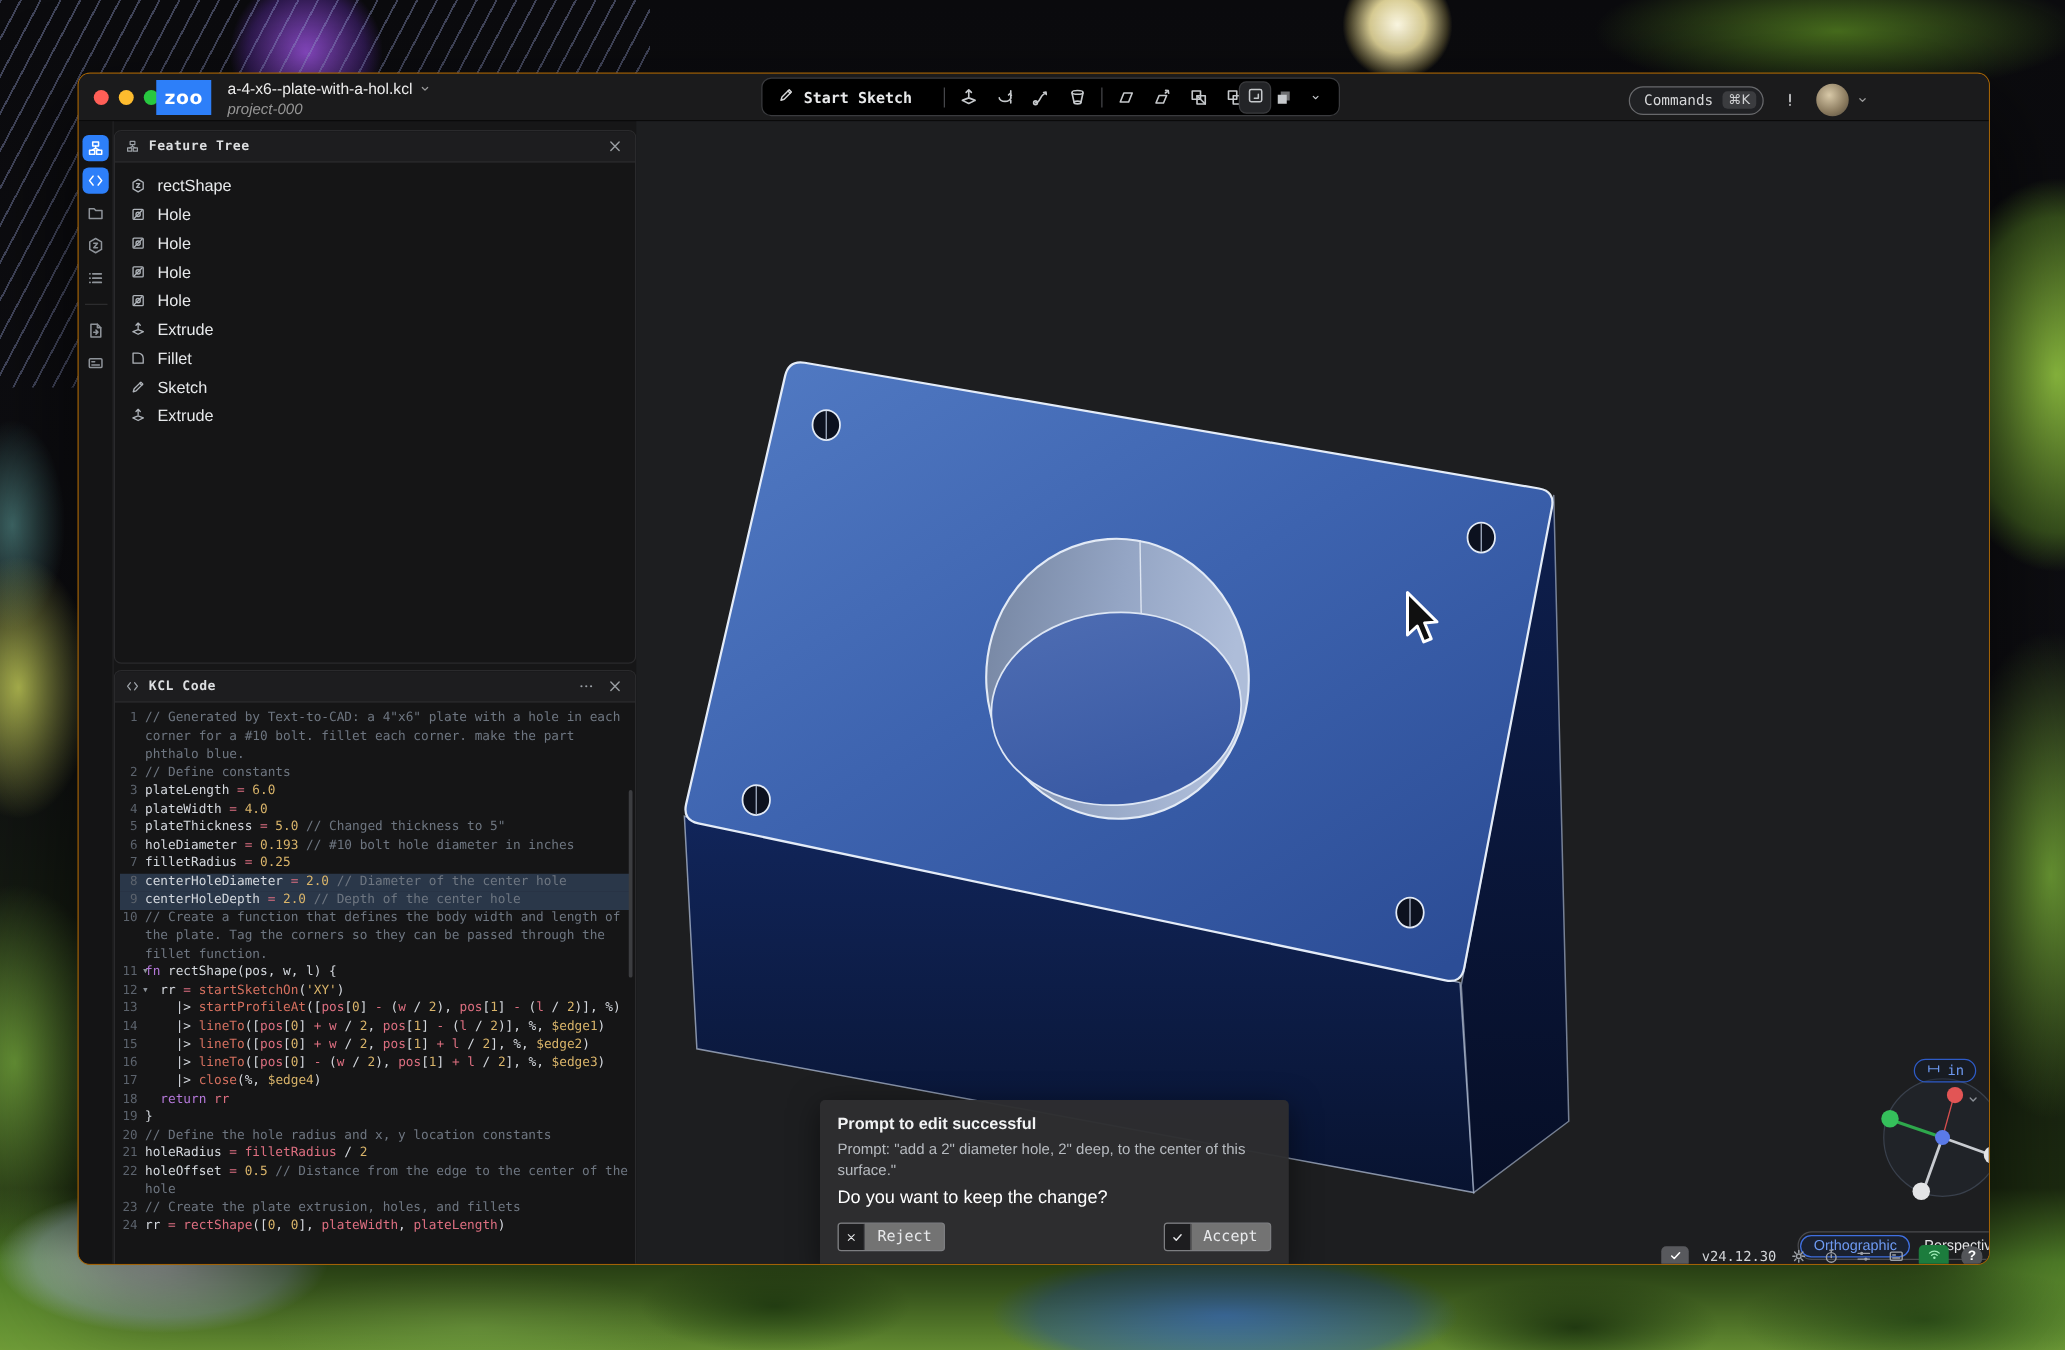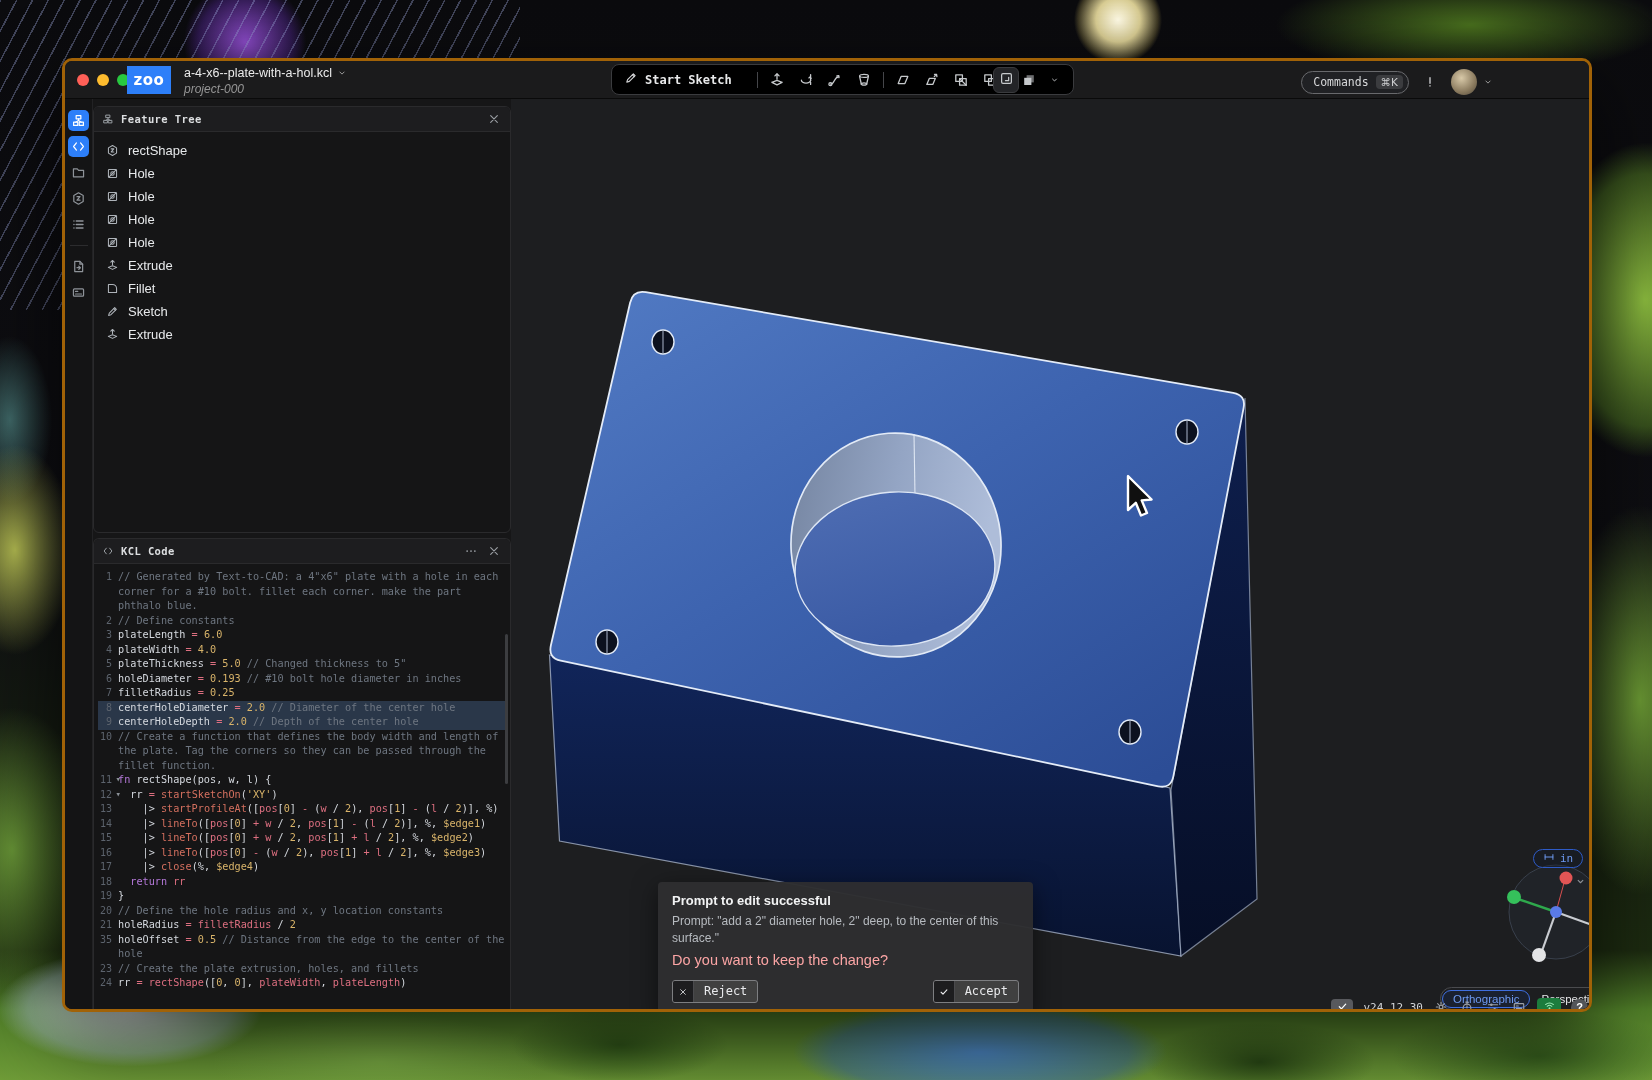--- a/index.html
+++ b/index.html
@@ -20,21 +20,21 @@
       radial-gradient(ellipse 240px 65px at 980px 1052px, rgba(75,135,205,.95), rgba(60,110,180,.5) 62%, transparent 78%),
       radial-gradient(ellipse 160px 55px at 1260px 1062px, rgba(38,68,20,.95), transparent 72%),
       radial-gradient(ellipse 150px 52px at 620px 1045px, rgba(45,82,24,.9), transparent 72%),
       radial-gradient(ellipse 220px 62px at 380px 1062px, rgba(125,175,70,.9), transparent 76%),
       radial-gradient(ellipse 200px 60px at 1540px 1056px, rgba(50,90,28,.9), transparent 74%),
       linear-gradient(180deg,#0b0b0e 0%,#0e0e12 52%,#1c2a10 88%,#4f7d28 93.5%,#6f9c38 100%);
     background-repeat:no-repeat;
     background-size:520px 310px,auto,auto,auto,auto,auto,auto,auto,auto,auto,auto,auto,auto,auto,auto,auto;}
   
   .window{position:absolute;left:62px;top:58px;width:1530px;height:954px;background:#161617;border-radius:10px;
-    box-shadow:0 30px 80px rgba(0,0,0,.65);overflow:hidden;border:3px solid #a16207;}
+    box-shadow:0 30px 80px rgba(0,0,0,.65);overflow:hidden;border:1px solid #a16207;}
   .titlebar{position:absolute;left:0;top:0;right:0;height:38px;background:#1b1b1c;border-bottom:1px solid #0a0a0a;}
   .traffic{position:absolute;left:12px;top:13px;display:flex;gap:8px;}
   .traffic span{width:12px;height:12px;border-radius:50%;display:block;}
   .logo{position:absolute;left:62px;top:5px;width:44px;height:28px;background:#2d7ff9;color:#fff;
     font:700 15px "DejaVu Sans",sans-serif;display:flex;align-items:center;justify-content:center;letter-spacing:.5px;}
   .titleblock{position:absolute;left:119px;top:5px;}
   .trow1{display:flex;align-items:center;gap:5px;font-size:12.5px;color:#ececec;}
   .trow1 .chev svg{width:10px;height:10px;color:#9a9a9a;display:block;}
   .trow2{font-size:12px;color:#969696;margin-top:2px;font-style:italic;}
   .toolbar{position:absolute;left:546px;top:3px;height:31px;display:flex;align-items:center;gap:25px;
@@ -115,23 +115,23 @@
   .stnet{width:24px;height:18px;border-radius:4px;background:#1c7c3d;border:none;color:#9ceab5;
     display:flex;align-items:center;justify-content:center;padding:0;cursor:pointer;}
   .stnet svg{width:13px;height:13px;}
   .sthelp{width:17px;height:17px;border-radius:50%;background:#535559;border:none;color:#fff;
     font:700 11px "Liberation Sans",sans-serif;display:flex;align-items:center;justify-content:center;padding:0;cursor:pointer;}
   
   .toast{position:absolute;left:147px;bottom:0;width:375px;background:rgba(45,45,47,.97);border-radius:4px 4px 0 0;
     padding:11px 14px 12px;box-shadow:0 6px 24px rgba(0,0,0,.5);}
   .t1{font-weight:600;font-size:13px;color:#f2f3f4;}
   .t2{font-size:12px;line-height:1.42;color:#b7bbc0;margin-top:5px;}
-  .t3{font-weight:500;font-size:14.5px;color:#fca5a5;margin-top:5px;}
+  .t3{font-weight:500;font-size:14.5px;color:#ffffff;margin-top:5px;}
   .tbtns{display:flex;justify-content:space-between;margin-top:12px;}
-  .toastbtn{display:flex;align-items:center;background:#404040;border:1px solid #7d7e81;border-radius:3px;
+  .toastbtn{display:flex;align-items:center;background:#737373;border:1px solid #7d7e81;border-radius:3px;
     padding:0;overflow:hidden;color:#e9eaec;cursor:pointer;}
   .toastbtn .ic{width:21px;height:21px;background:#1d1d1f;display:flex;align-items:center;justify-content:center;border-right:1px solid #4a4a4d;}
   .toastbtn .ic svg{width:10px;height:10px;}
   .toastbtn .lb{padding:0 10px;font:12px "DejaVu Sans Mono",monospace;line-height:21px;}
 </style>
 </head>
 <body>
 
 <div class="desktop"></div>
 
@@ -508,21 +508,21 @@
         </div>
         <div class="cl">
           <span class="gut">20</span>
           <span class="src"><span class="t-c">// Define the hole radius and x, y location constants</span></span>
         </div>
         <div class="cl">
           <span class="gut">21</span>
           <span class="src"><span class="t-d">holeRadius </span><span class="t-r">= filletRadius</span><span class="t-d"> / </span><span class="t-n">2</span></span>
         </div>
         <div class="cl">
-          <span class="gut">35</span>
+          <span class="gut">22</span>
           <span class="src"><span class="t-d">holeOffset </span><span class="t-r">= </span><span class="t-n">0.5</span><span class="t-c"> // Distance from the edge to the center of the hole</span></span>
         </div>
         <div class="cl">
           <span class="gut">23</span>
           <span class="src"><span class="t-c">// Create the plate extrusion, holes, and fillets</span></span>
         </div>
         <div class="cl">
           <span class="gut">24</span>
           <span class="src"><span class="t-d">rr </span><span class="t-r">= rectShape</span><span class="t-d">([</span><span class="t-n">0</span><span class="t-d">, </span><span class="t-n">0</span><span class="t-d">], </span><span class="t-r">plateWidth</span><span class="t-d">, </span><span class="t-r">plateLength</span><span class="t-d">)</span></span>
         </div>

